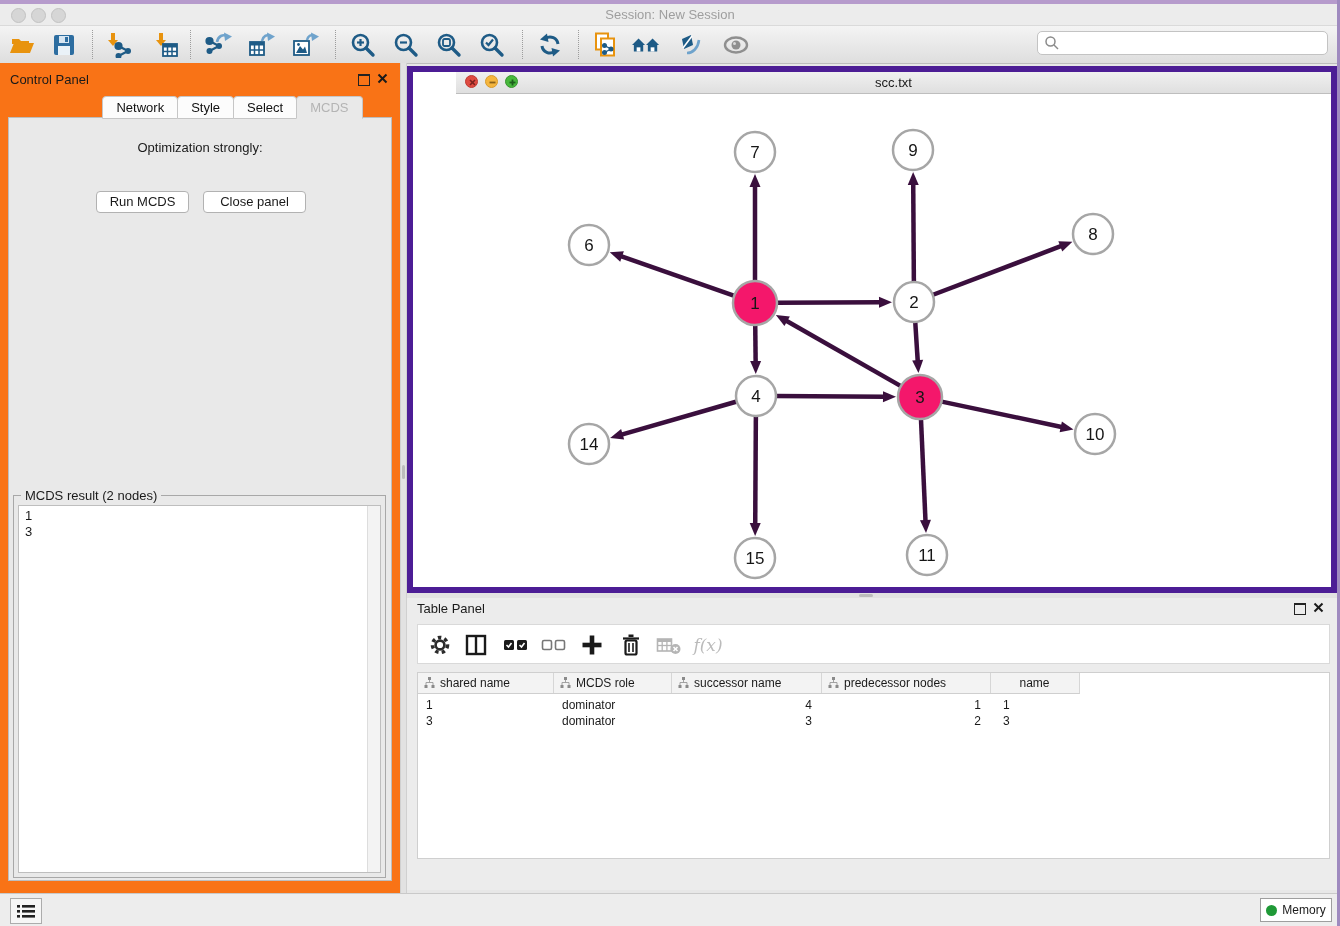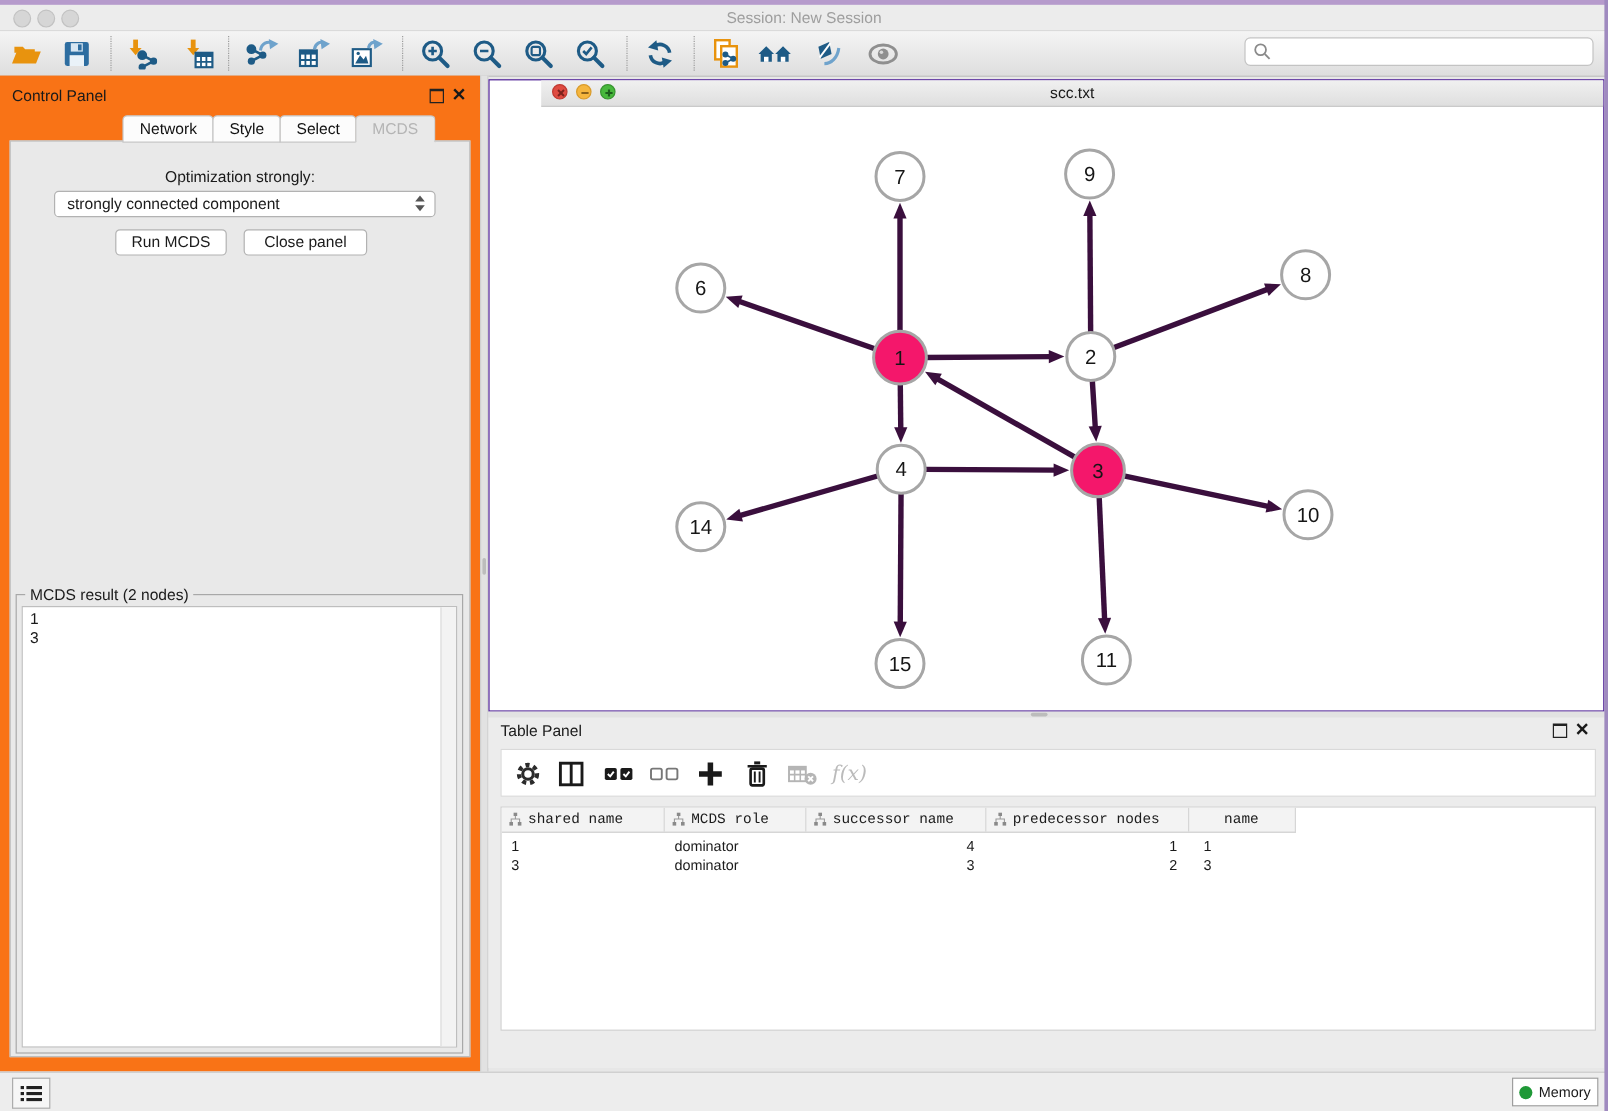--- a/index.html
+++ b/index.html
@@ -35,38 +35,38 @@
   .stepper .down{width:0;height:0;border-left:4px solid transparent;border-right:4px solid transparent;border-top:5px solid #555;}
   .btn{position:absolute;top:73px;height:20px;background:#FFF;border:1px solid #B2B2B2;border-radius:4px;font-size:13px;line-height:20px;text-align:center;}
   .fieldset{position:absolute;left:4px;right:5px;top:377px;bottom:2px;border:1px solid #A8A8A8;padding-left:48px;}
   .legend{position:absolute;top:-8px;left:7px;background:#E9E9E9;padding:0 4px;font-size:13px;}
   .result-area{position:absolute;left:4px;right:4px;top:9px;bottom:4px;background:#FFF;border:1px solid #BEBEBE;}
   .vtrack{position:absolute;right:0;top:0;bottom:0;width:12px;background:#F3F3F3;border-left:1px solid #DDD;}
   .result-text{font-size:13px;line-height:16px;padding:2px 0 0 6px;white-space:pre;}
   .vdivider{position:absolute;left:400px;top:63px;width:7px;height:830px;background:#E2E2E2;border-left:1px solid #D0D0D0;border-right:1px solid #D0D0D0;box-sizing:border-box;}
   .vhandle{position:absolute;left:1px;top:402px;width:3px;height:14px;background:#BCBCBC;border-radius:2px;}
   
-  .netframe{position:absolute;left:407px;top:66px;width:930px;height:527px;border:1px solid #4c1d95;background:#FFF;box-sizing:border-box;padding-left:43px;}
+  .netframe{position:absolute;left:407px;top:66px;width:930px;height:527px;border:6px solid #4c1d95;background:#FFF;box-sizing:border-box;padding-left:43px;}
   .net-titlebar{position:relative;height:21px;background:linear-gradient(#F0F0F0,#DFDFDF);border-bottom:1px solid #BEBEBE;}
   .net-title{position:absolute;left:0;right:0;top:0;text-align:center;font-size:13px;line-height:21px;color:#191919;}
   .tl{position:absolute;top:3px;width:13px;height:13px;border-radius:50%;box-sizing:border-box;}
   .tl svg{position:absolute;left:2px;top:2px;}
   .tl-red{left:9px;background:#DF4B41;border:1px solid #C03A32;}
   .tl-yellow{left:29px;background:#F5B63E;border:1px solid #D99B2B;}
   .tl-green{left:49px;background:#48B83C;border:1px solid #389430;}
   .net-canvas{position:absolute;left:0;top:21px;right:0;bottom:0;}
   .hdivider{position:absolute;left:407px;top:593px;width:930px;height:5px;background:#E2E2E2;}
   .hhandle{position:absolute;left:452px;top:1px;width:14px;height:3px;background:#BCBCBC;border-radius:2px;}
   
   .tp{position:absolute;left:407px;top:598px;width:930px;height:292px;background:#ECECEC;}
   .tp-toolbar{position:absolute;left:10px;right:7px;top:26px;height:40px;background:#FFF;border:1px solid #D9D9D9;box-sizing:border-box;}
   .tpt{position:absolute;top:6px;width:28px;height:28px;display:flex;align-items:center;justify-content:center;}
   .fx-label{font-family:"DejaVu Serif",serif;font-style:italic;font-size:17px;color:#BBB;}
   .tp-table{position:absolute;left:10px;right:7px;top:74px;bottom:31px;background:#FFF;border:1px solid #CFCFCF;box-sizing:border-box;overflow:hidden;}
-  .thead{display:flex;height:20px;background:#F3F3F3;border-bottom:1px solid #CFCFCF;width:661px;border-right:1px solid #D6D6D6;box-sizing:content-box;font-family:Liberation Mono, monospace;}
+  .thead{display:flex;height:20px;background:#F3F3F3;border-bottom:1px solid #CFCFCF;width:661px;border-right:1px solid #D6D6D6;box-sizing:content-box;}
   .th{display:flex;align-items:center;gap:5px;font-size:12px;border-right:1px solid #D6D6D6;box-sizing:border-box;padding-left:6px;}
   .th:last-child{border-right:none;justify-content:center;padding-left:0;}
   .tbody{padding-top:3px;}
   .trow{display:flex;height:16px;font-size:12px;}
   .td{box-sizing:border-box;line-height:16px;}
   .tp-tabs{bottom:4px;left:0;width:100%;justify-content:center;}
   
   .statusbar{position:absolute;left:0;bottom:0;width:100%;height:33px;background:#EDEDED;border-top:1px solid #C9C9C9;box-sizing:border-box;}
   .list-btn{position:absolute;left:10px;top:4px;width:30px;height:24px;background:#F6F6F6;border:1px solid #ACACAC;display:flex;align-items:center;justify-content:center;}
   .memory-btn{position:absolute;right:8px;top:4px;width:72px;height:24px;background:#FFF;border:1px solid #9E9E9E;display:flex;align-items:center;justify-content:center;gap:5px;font-size:12px;box-sizing:border-box;}
@@ -258,27 +258,20 @@
         <line x1="9.5" y1="1.5" x2="1.5" y2="9.5" stroke="#1A1A1A" stroke-width="2"></line>
       </svg>
     <div class="tabrow cp-tabs" id="cp-tabs">
         <div class="tab">Network</div>
         <div class="tab">Style</div>
         <div class="tab">Select</div>
         <div class="tab active">MCDS</div>
       </div>
     <div class="cp-body">
       <div class="opt-label">Optimization strongly:</div>
-      <div class="dropdown">
-        <span>strongly connected component</span>
-        <div class="stepper">
-            <div class="up"></div>
-            <div class="down"></div>
-          </div>
-      </div>
       <div class="btn" style="left:87px;width:91px;">Run MCDS</div>
       <div class="btn" style="left:194px;width:101px;">Close panel</div>
       <div class="fieldset">
         <div class="legend">MCDS result (2 nodes)</div>
         <div class="result-area">
           <div class="result-text" id="result-text">1
 3</div>
           <div class="vtrack"></div>
         </div>
       </div>

